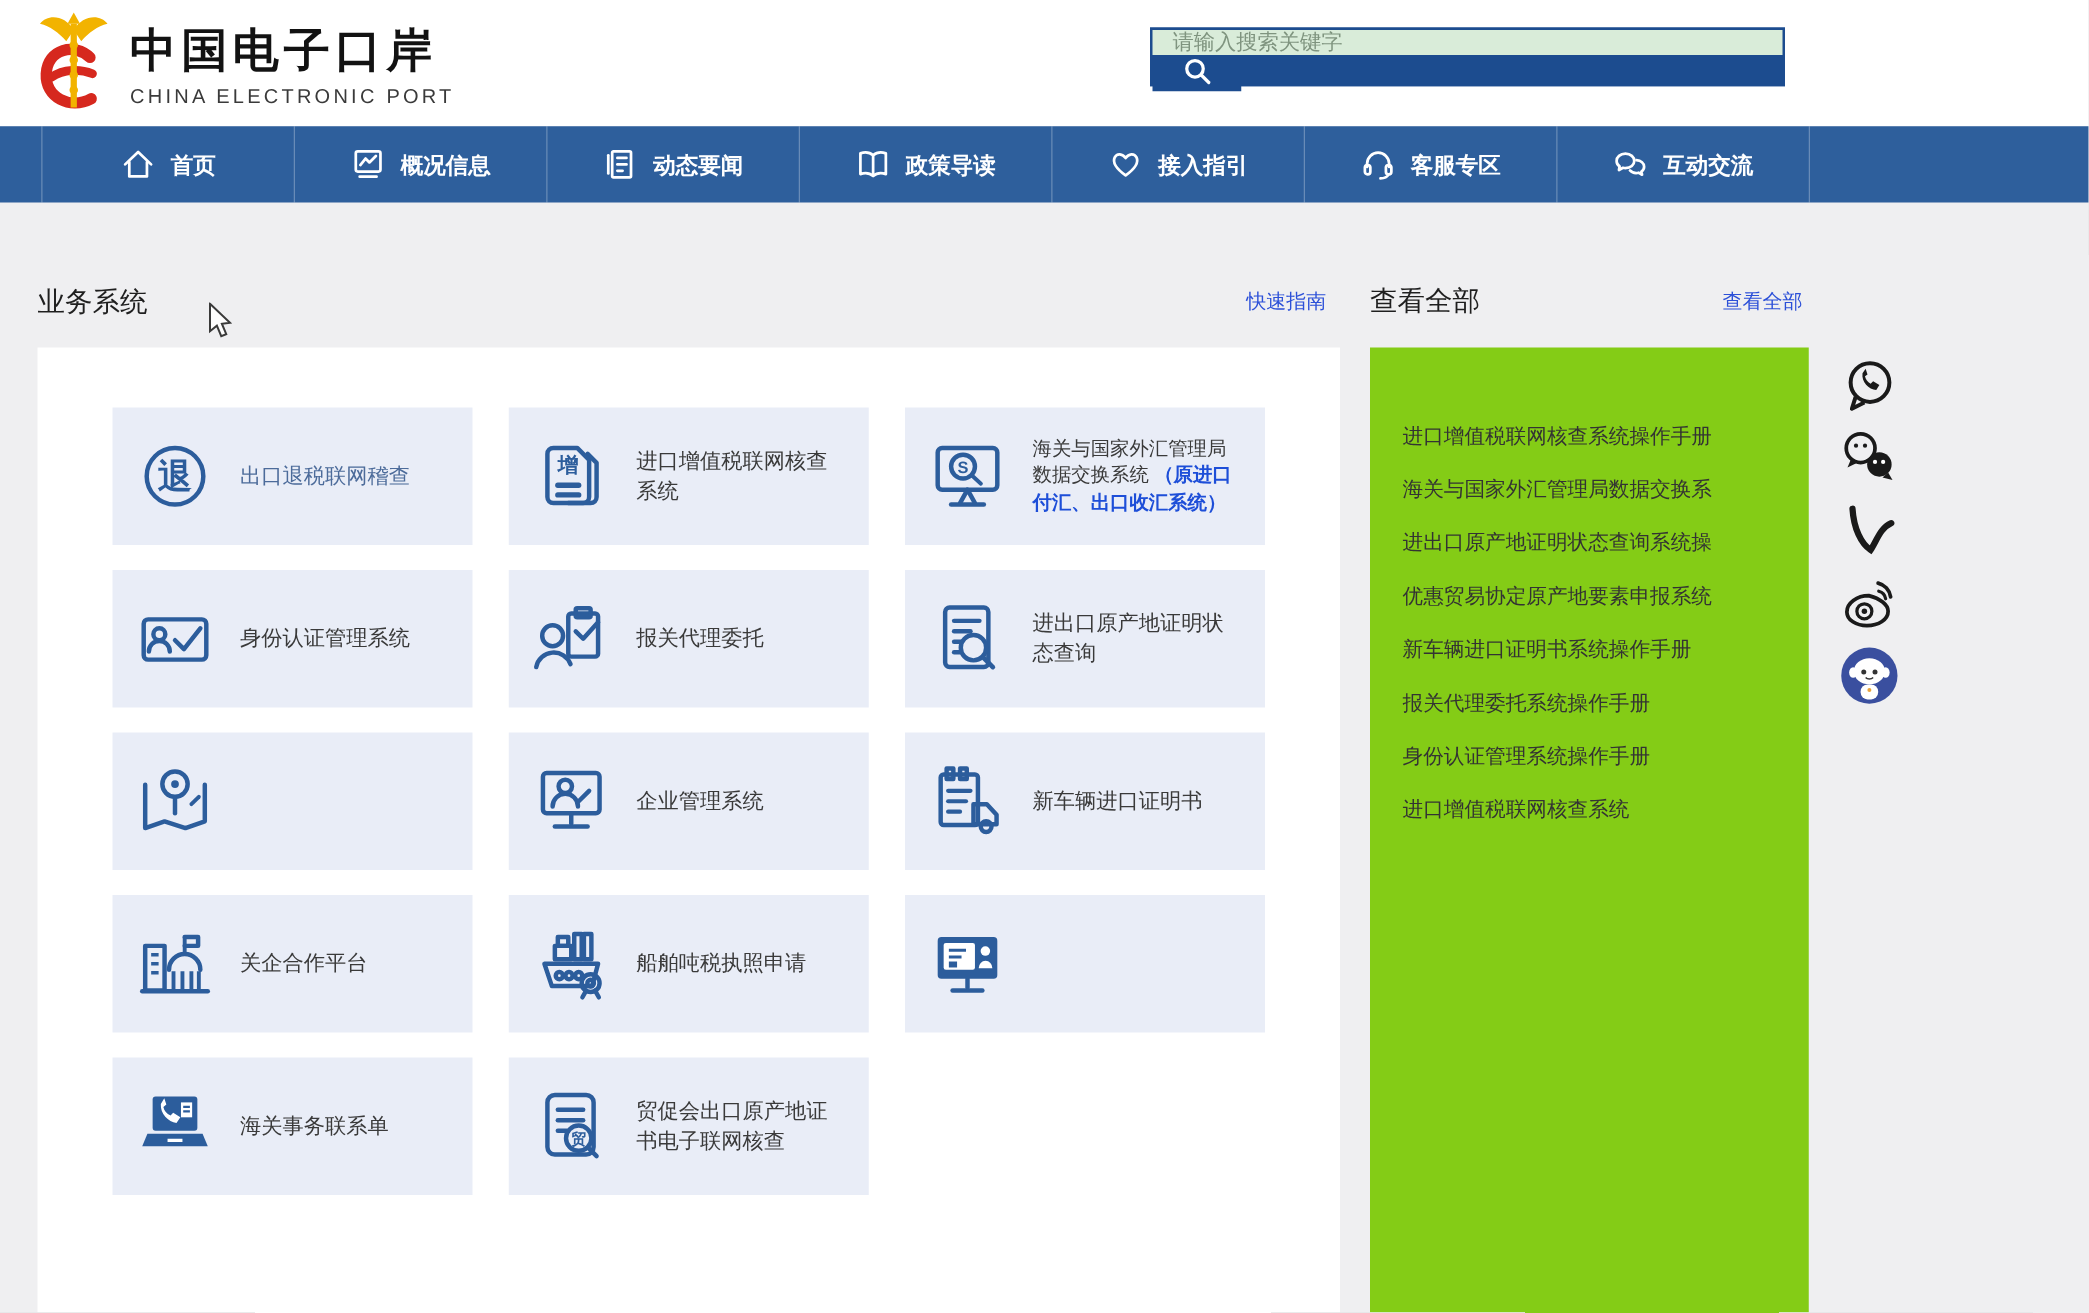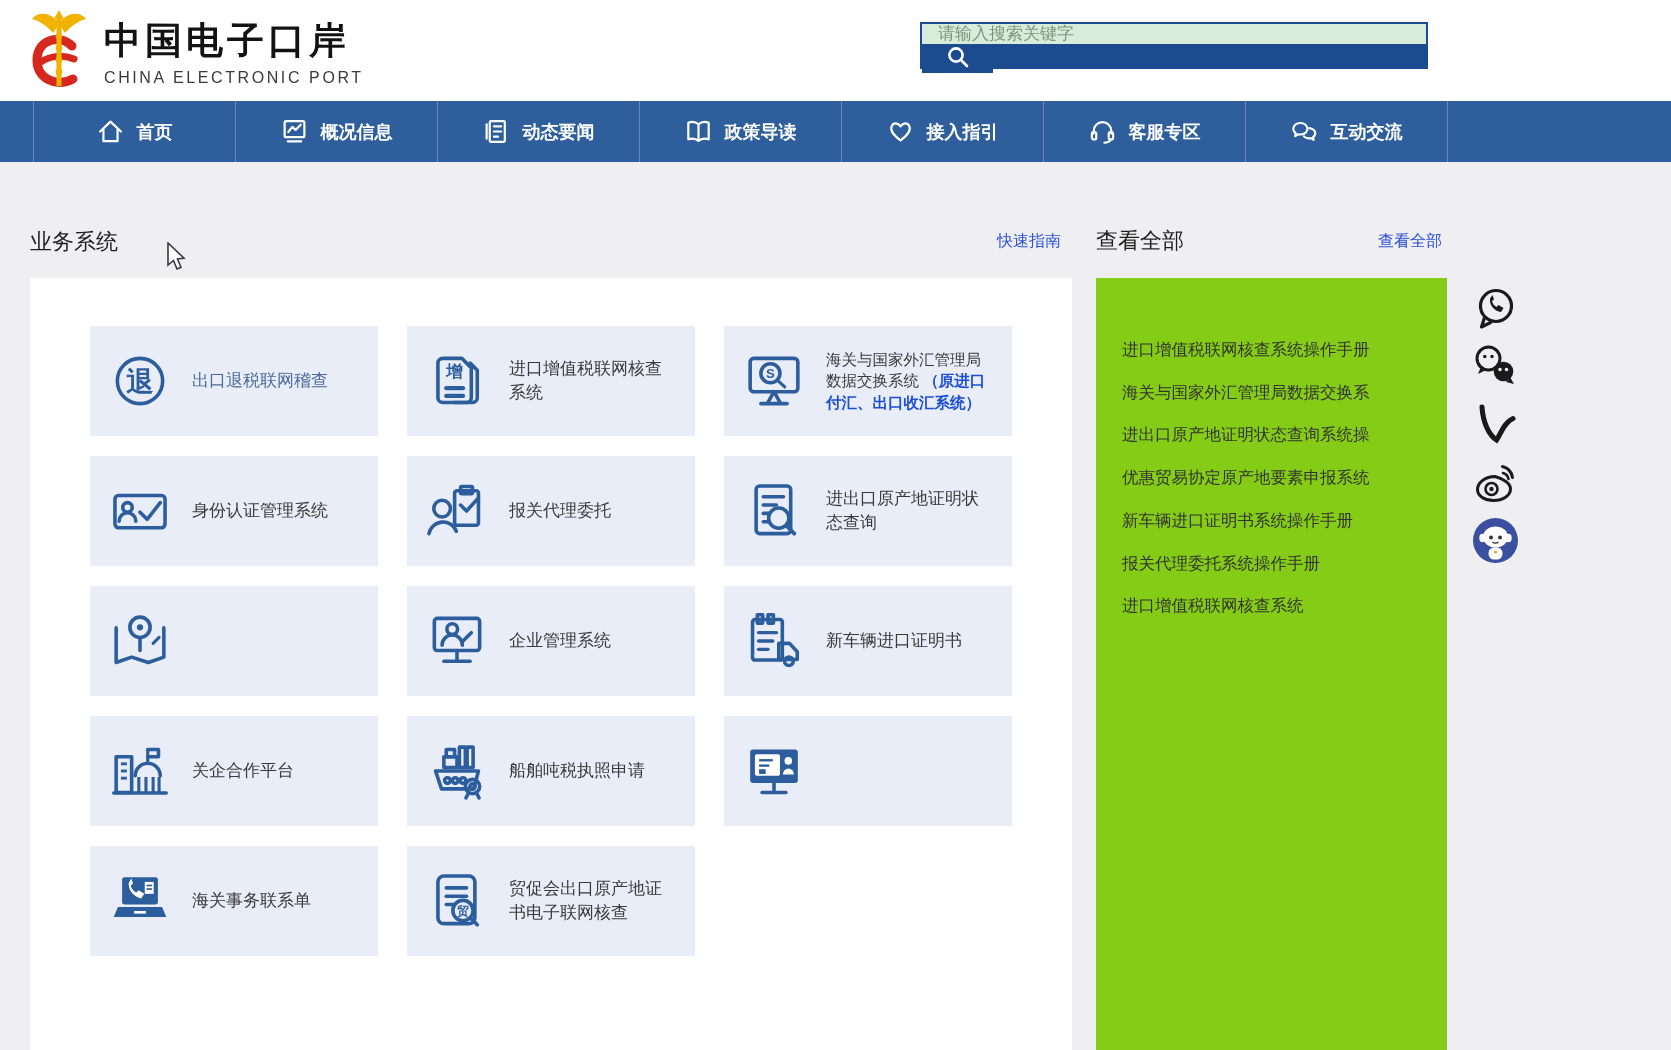--- a/index.html
+++ b/index.html
@@ -367,20 +367,21 @@
   </div>
 
   <div class="manual-panel">
     <div class="manual-list" id="manuals">
         <div class="manual-item">进口增值税联网核查系统操作手册</div>
         <div class="manual-item">海关与国家外汇管理局数据交换系</div>
         <div class="manual-item">进出口原产地证明状态查询系统操</div>
         <div class="manual-item">优惠贸易协定原产地要素申报系统</div>
         <div class="manual-item">新车辆进口证明书系统操作手册</div>
         <div class="manual-item">报关代理委托系统操作手册</div>
+        <div class="manual-item">身份认证管理系统操作手册</div>
         <div class="manual-item">进口增值税联网核查系统</div>
       </div>
   </div>
 
   <div class="social" id="social">
       <span class="social-icon">
         <svg viewBox="0 0 47 47">
           <circle cx="24" cy="21" r="15.5" fill="none" stroke="#1a1a1a" stroke-width="3.2"></circle>
           <path d="M12.5 32.5 L9.5 42 L19.5 37" fill="none" stroke="#1a1a1a" stroke-width="3.2" stroke-linejoin="round"></path>
           <path d="M18 13.5 c-1 7 5 13 11 13.5 l2.5-4 -5-3 -2 2 c-2.5-1.5-4-3.5-4.5-6 l2-1.5 -1.5-4.5 z" fill="#1a1a1a"></path>

